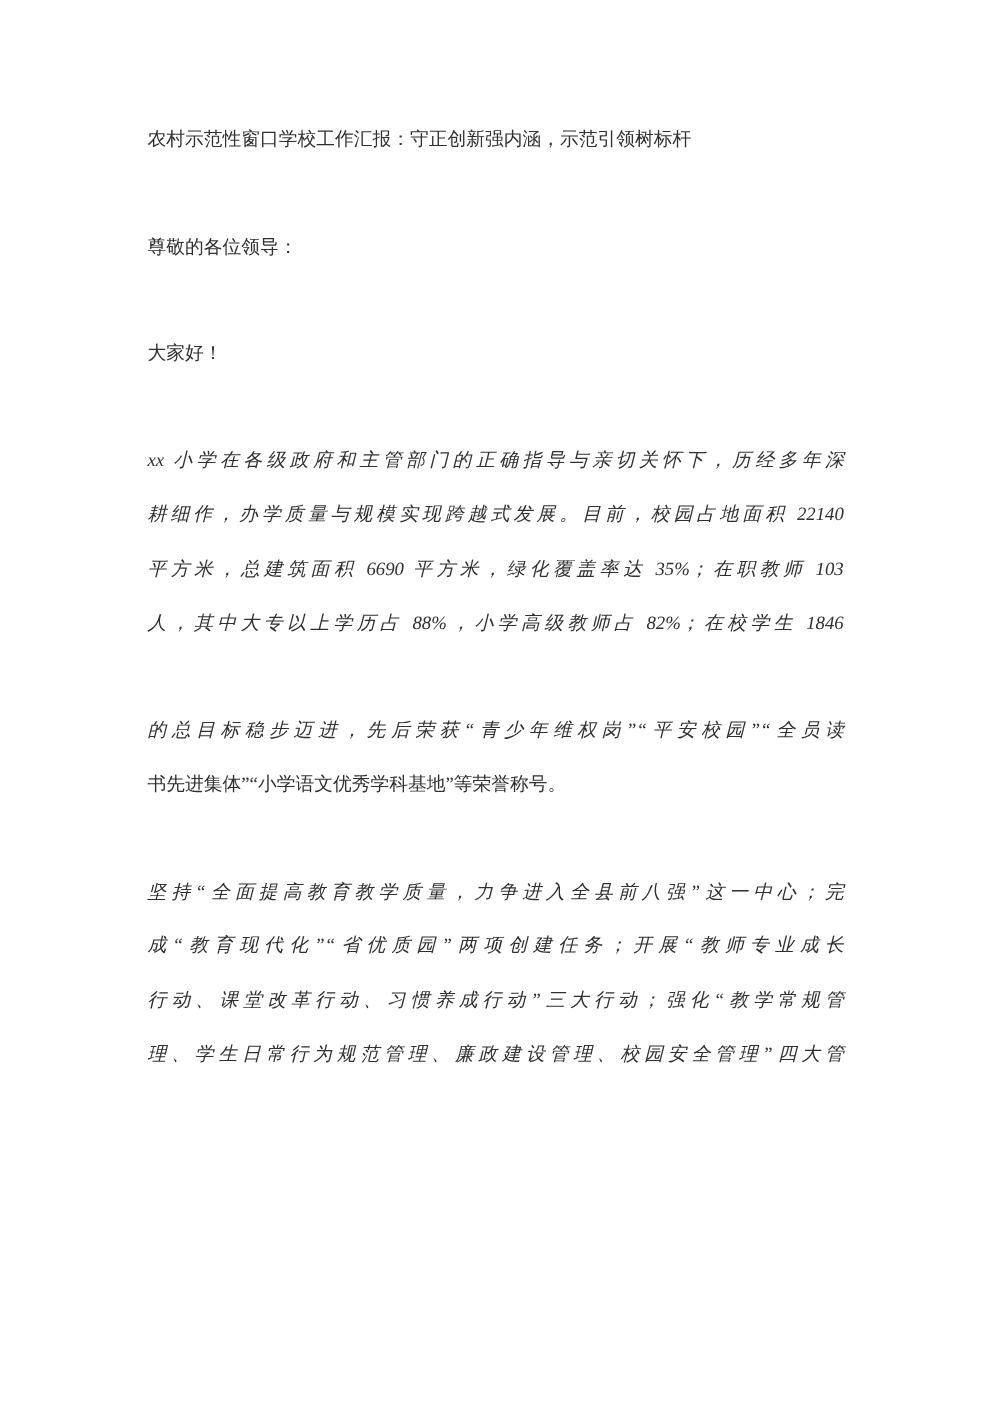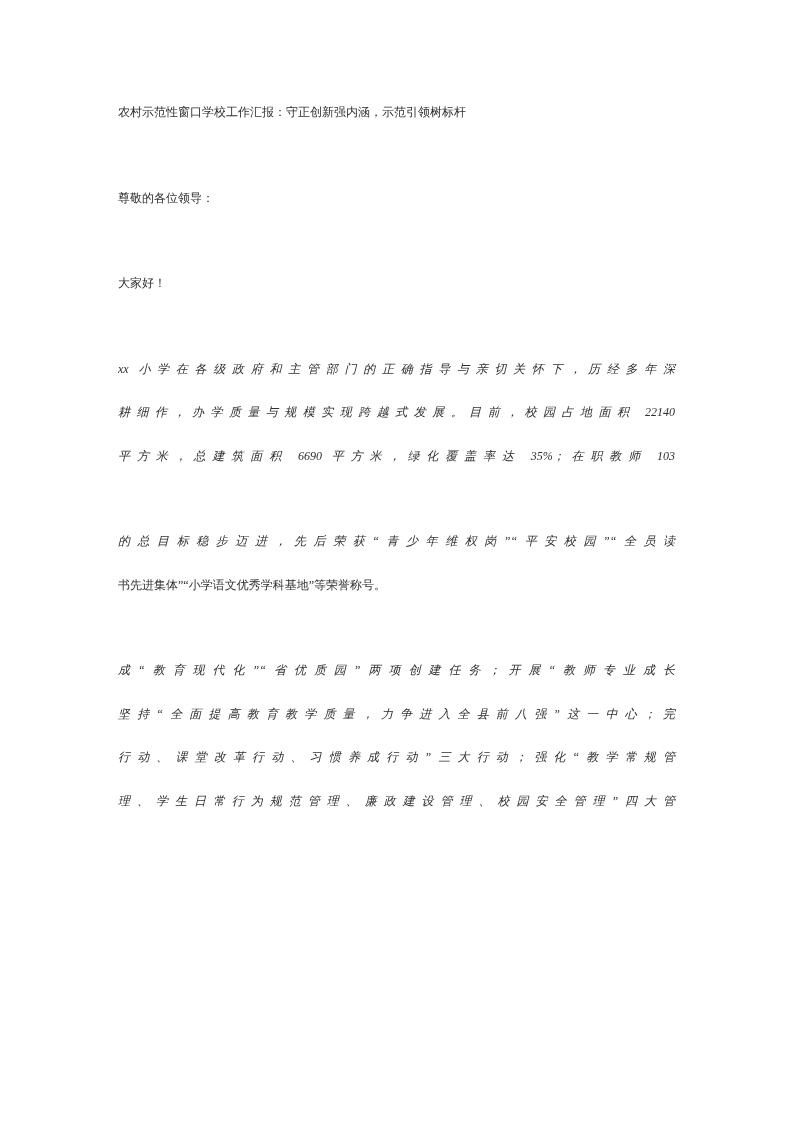--- a/index.html
+++ b/index.html
@@ -14,21 +14,21 @@
     background: #ffffff;
     overflow: hidden;
     font-family: "Liberation Serif", "DejaVu Serif", serif;
     color: #2f2f2f;
   }
   .doc {
     position: absolute;
     left: 118px;
     top: 91px;
     width: 557px;
-    font-size: 12px;
+    font-size: 15px;
     line-height: 43.5px;
     letter-spacing: 0;
   }
   .block { margin: 0; }
   .block + .block { margin-top: 42px; }
   .line {
     min-height: 43.5px;
   }
   
   .jline {
@@ -53,28 +53,29 @@
     <div class="block line lline">农村示范性窗口学校工作汇报：守正创新强内涵，示范引领树标杆</div>
 
     <div class="block line lline">尊敬的各位领导：</div>
 
     <div class="block line lline">大家好！</div>
 
     <div class="block">
       <div class="line jline">xx 小学在各级政府和主管部门的正确指导与亲切关怀下，历经多年深</div>
       <div class="line jline">耕细作，办学质量与规模实现跨越式发展。目前，校园占地面积 22140</div>
       <div class="line jline">平方米，总建筑面积 6690 平方米，绿化覆盖率达 35%；在职教师 103</div>
+      <div class="line jline">人，其中大专以上学历占 88%，小学高级教师占 82%；在校学生 1846</div>
     </div>
 
     <div class="block">
       <div class="line jline">的总目标稳步迈进，先后荣获“青少年维权岗”“平安校园”“全员读</div>
       <div class="line lline">书先进集体”“小学语文优秀学科基地”等荣誉称号。</div>
     </div>
 
     <div class="block">
+      <div class="line jline">坚持“全面提高教育教学质量，力争进入全县前八强”这一中心；完</div>
       <div class="line jline">成“教育现代化”“省优质园”两项创建任务；开展“教师专业成长</div>
-      <div class="line jline">坚持“全面提高教育教学质量，力争进入全县前八强”这一中心；完</div>
       <div class="line jline">行动、课堂改革行动、习惯养成行动”三大行动；强化“教学常规管</div>
       <div class="line jline">理、学生日常行为规范管理、廉政建设管理、校园安全管理”四大管</div>
     </div>
 
   </div>
 </div>
 
 </body></html>

